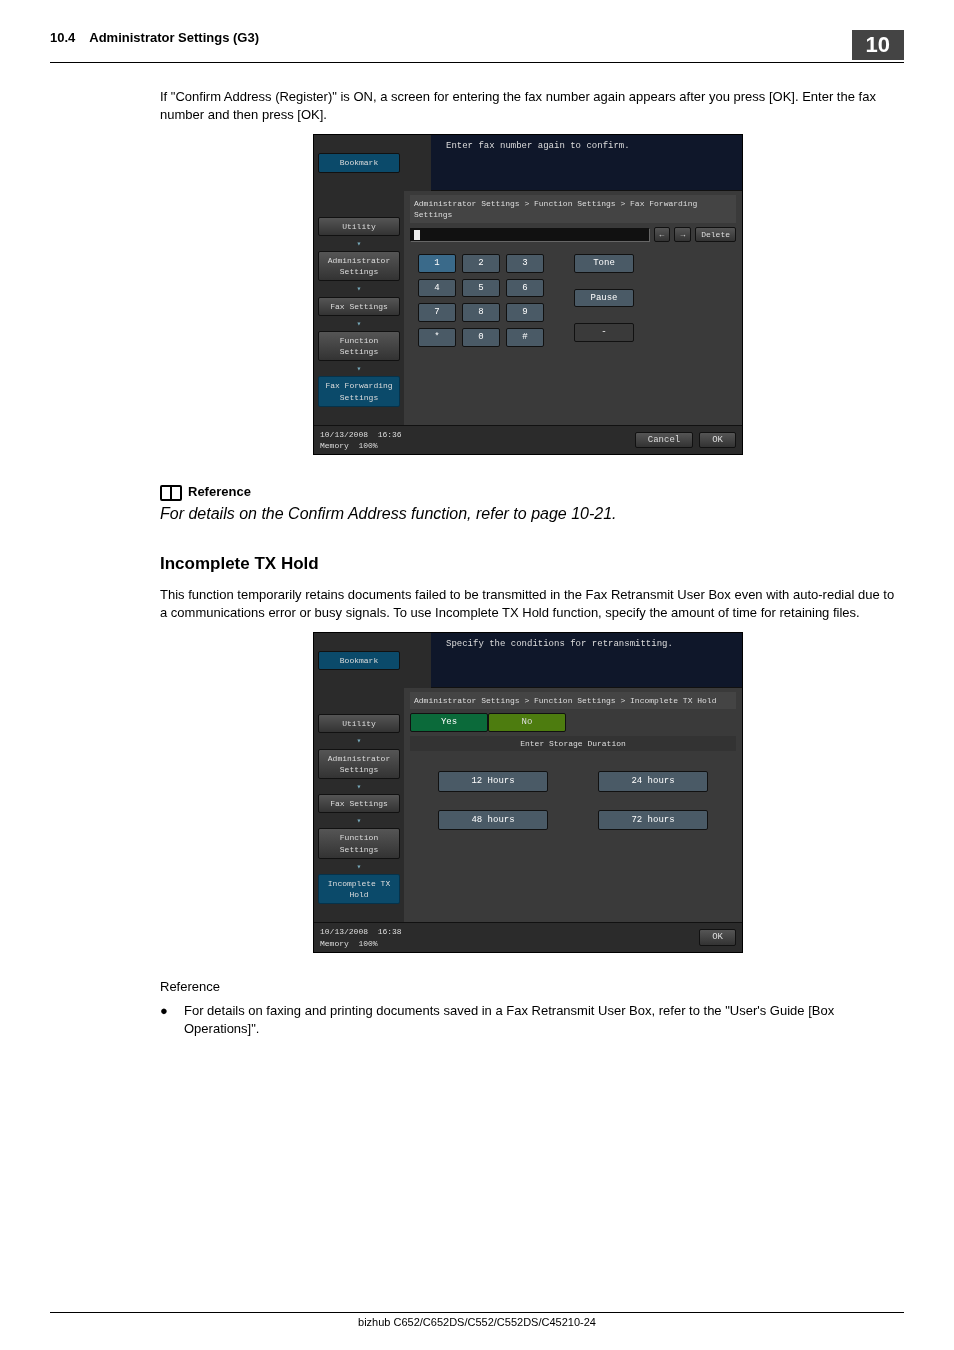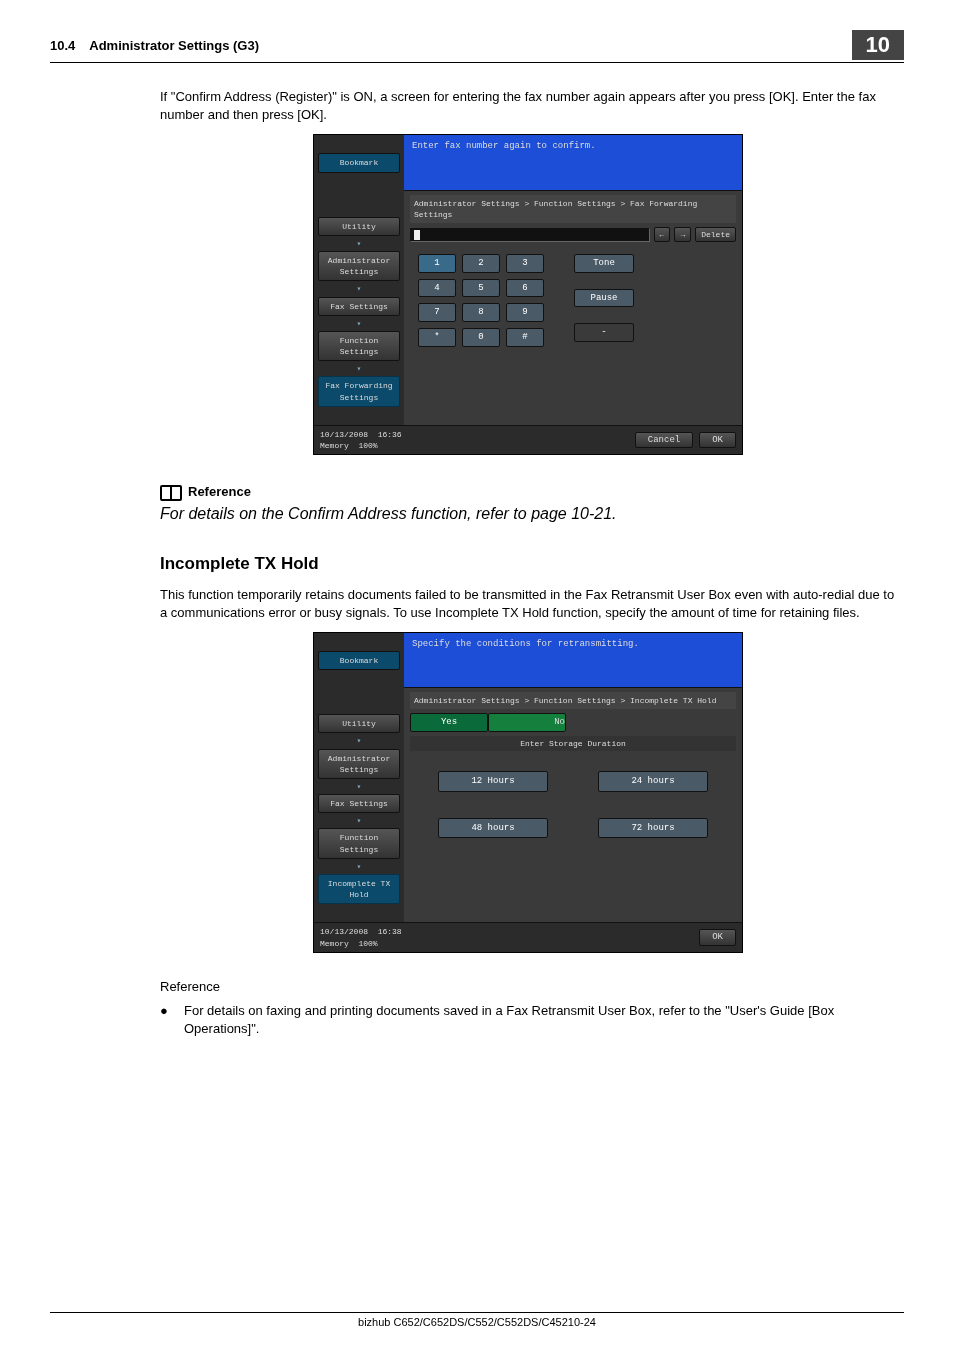--- a/index.html
+++ b/index.html
@@ -10,21 +10,20 @@
     font-family: Arial, Helvetica, sans-serif;
     color: #000;
     position: relative;
   }
   .page {
     padding: 30px 50px 0 50px;
   }
   .header-row {
     display: flex;
     justify-content: space-between;
-    align-items: center;
     border-bottom: 1px solid #000;
     padding-bottom: 2px;
   }
   .header-left {
     font-size: 13px;
     font-weight: bold;
   }
   .chapter-badge {
     background: #444;
     color: #fff;
@@ -65,23 +64,24 @@
     gap: 2px;
   }
   .dp-main {
     flex: 1;
     background: #3a3a3a;
     padding: 4px 6px;
     display: flex;
     flex-direction: column;
   }
   .dp-title {
-    background: #1d4ed8;
-    padding: 5px 8px;
+    background: #0f172a;
+    padding: 5px 15px;
     border-bottom: 1px solid #111;
+    margin-left: 27px;
   }
   .dp-crumb {
     background: #444;
     padding: 3px 4px;
     font-size: 8px;
     margin-bottom: 4px;
   }
   .side-btn {
     background: linear-gradient(#555,#333);
     border: 1px solid #111;
@@ -123,26 +123,26 @@
   .footer-btn {
     background:linear-gradient(#555,#333); border:1px solid #111;
     color:#ddd; padding:1px 12px; border-radius:2px; font-size:9px;
   }
   .yesno-row { display:flex; margin-bottom:4px; }
   .yn-btn {
     flex:0 0 78px; text-align:center; padding:2px 0;
     border:1px solid #111; border-radius:2px; font-size:9px;
   }
   .yn-yes { background:#0b6a3a; color:#fff; }
-  .yn-no { background:#15803d; color:#ddd;text-align:right; }
+  .yn-no { background:#4d7c0f; color:#ddd; }
   .storage-label {
     background:#333; text-align:center; font-size:8px;
     padding:2px 0; margin-bottom:20px;
   }
-  .hours-grid { display:grid; grid-template-columns: 110px 110px; gap:26px 50px; justify-content:center; margin-bottom:14px;}
+  .hours-grid { display:grid; grid-template-columns: 110px 110px; gap:18px 50px; justify-content:center; margin-bottom:14px;}
   .hour-btn {
     background:#4a5a66; border:1px solid #111; color:#fff;
     text-align:center; padding:3px 0; border-radius:2px; font-size:9px;
   }
   .ref-icon-row { display:flex; align-items:flex-end; gap:6px; margin-top:28px; margin-bottom:2px; }
   .ref-icon {
     width:22px; height:16px; border:2px solid #000; border-radius:2px;
     position:relative; background:#fff;
   }
   .ref-icon::before {

